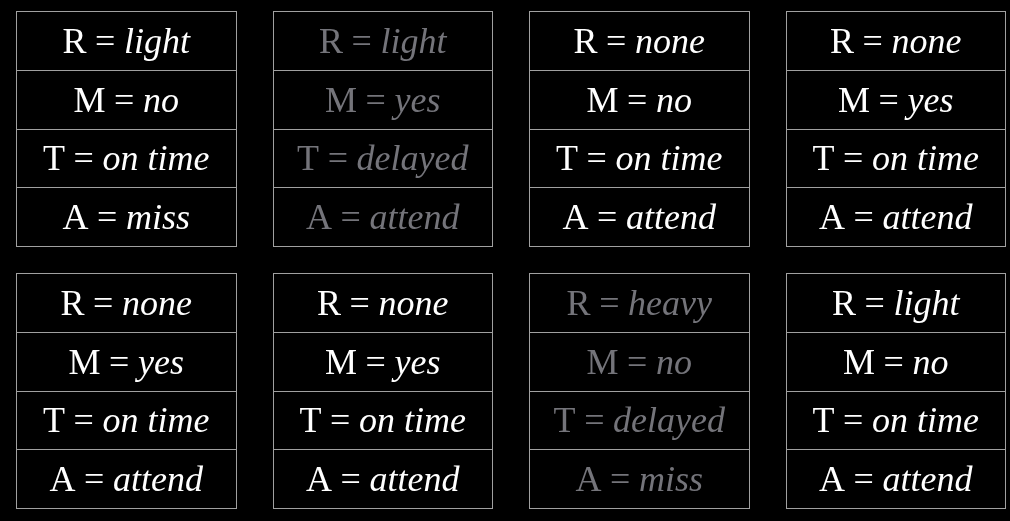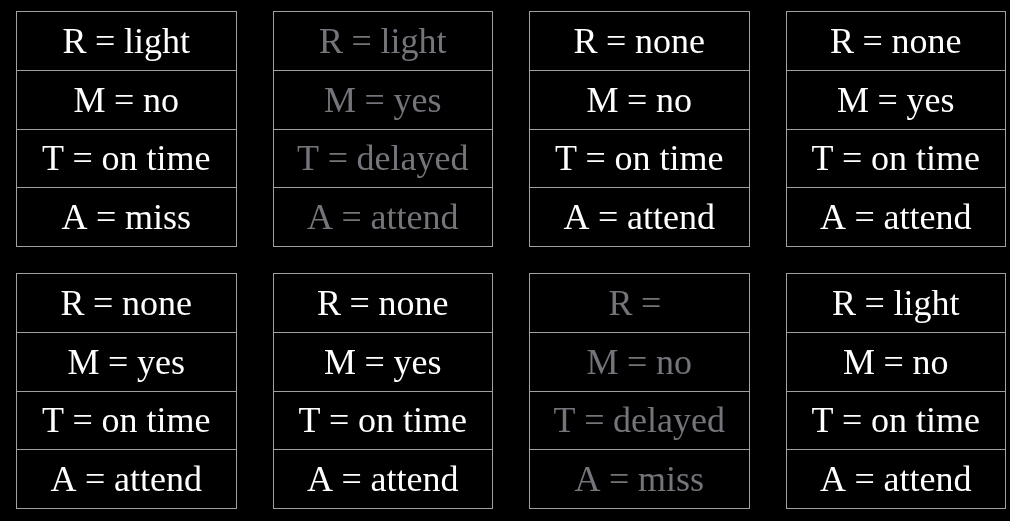--- a/index.html
+++ b/index.html
@@ -40,20 +40,21 @@
   .cell:last-child {
     border-bottom: none;
   }
   .card.dimmed {
     color: var(--dimmed-color, #74747a);
   }
   .eq {
     margin: 0 0.24em;
   }
   .val {
+    font-style: italic;
   }
 </style>
 </head>
 <body style="background: rgb(0, 0, 0);">
 
 <div class="canvas">
 
   <div class="card active">
     <div class="cell">
         <span class="var">R</span>
@@ -189,20 +190,21 @@
         <span class="var">A</span>
         <span class="eq">=</span>
         <span class="val">attend</span>
       </div>
   </div>
 
   <div class="card dimmed">
     <div class="cell">
         <span class="var">R</span>
         <span class="eq">=</span>
+        <span class="val">heavy</span>
       </div>
     <div class="cell">
         <span class="var">M</span>
         <span class="eq">=</span>
         <span class="val">no</span>
       </div>
     <div class="cell">
         <span class="var">T</span>
         <span class="eq">=</span>
         <span class="val">delayed</span>

